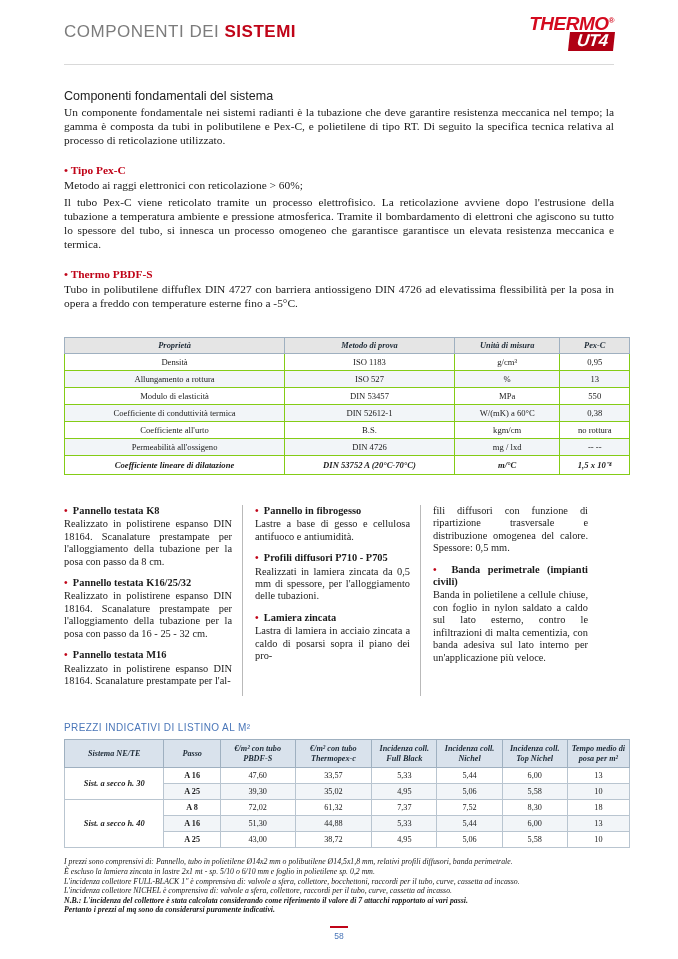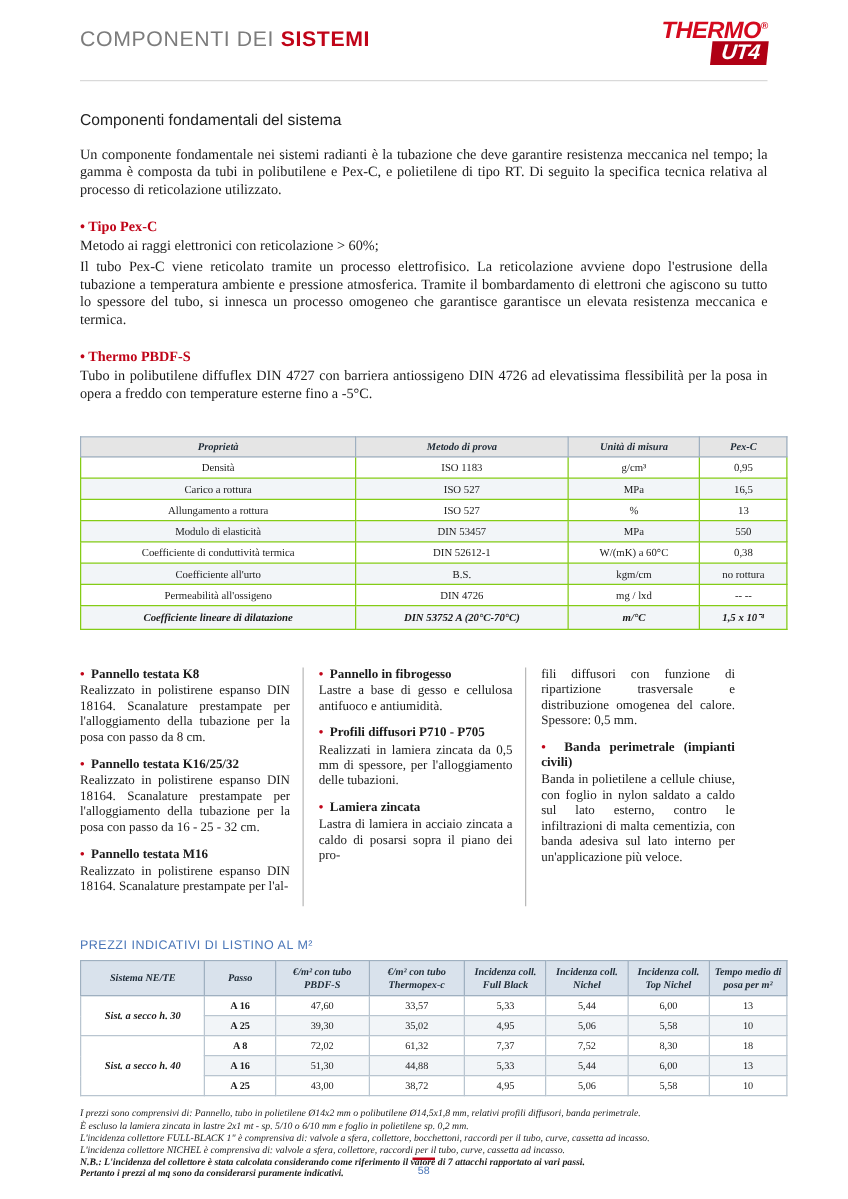--- a/index.html
+++ b/index.html
@@ -79,21 +79,21 @@
     border: 0;
     border-top: 1px solid #d9d9d9;
     margin: 6px 0 0 0;
   }
   
   h2.section-title {
     font-family: "Liberation Sans", sans-serif;
     font-weight: normal;
     font-size: 12.5px;
     color: #222;
-    margin: 24px 0 14px 0;
+    margin: 24px 0 2px 0;
   }
   p.body {
     font-size: 11.4px;
     line-height: 14.2px;
     margin: 0 0 3px 0;
     text-align: justify;
   }
   .bullet-head {
     color: #c00418;
     font-weight: bold;
@@ -269,26 +269,20 @@
         <th>Unità di misura</th>
         <th>Pex-C</th>
       </tr>
     </thead>
     <tbody>
       <tr>
           <td class="lbl">Densità</td>
           <td>ISO 1183</td>
           <td>g/cm³</td>
           <td>0,95</td>
-        </tr>
-      <tr>
-          <td class="lbl">Carico a rottura</td>
-          <td>ISO 527</td>
-          <td>MPa</td>
-          <td>16,5</td>
         </tr>
       <tr>
           <td class="lbl">Allungamento a rottura</td>
           <td>ISO 527</td>
           <td>%</td>
           <td>13</td>
         </tr>
       <tr>
           <td class="lbl">Modulo di elasticità</td>
           <td>DIN 53457</td>

